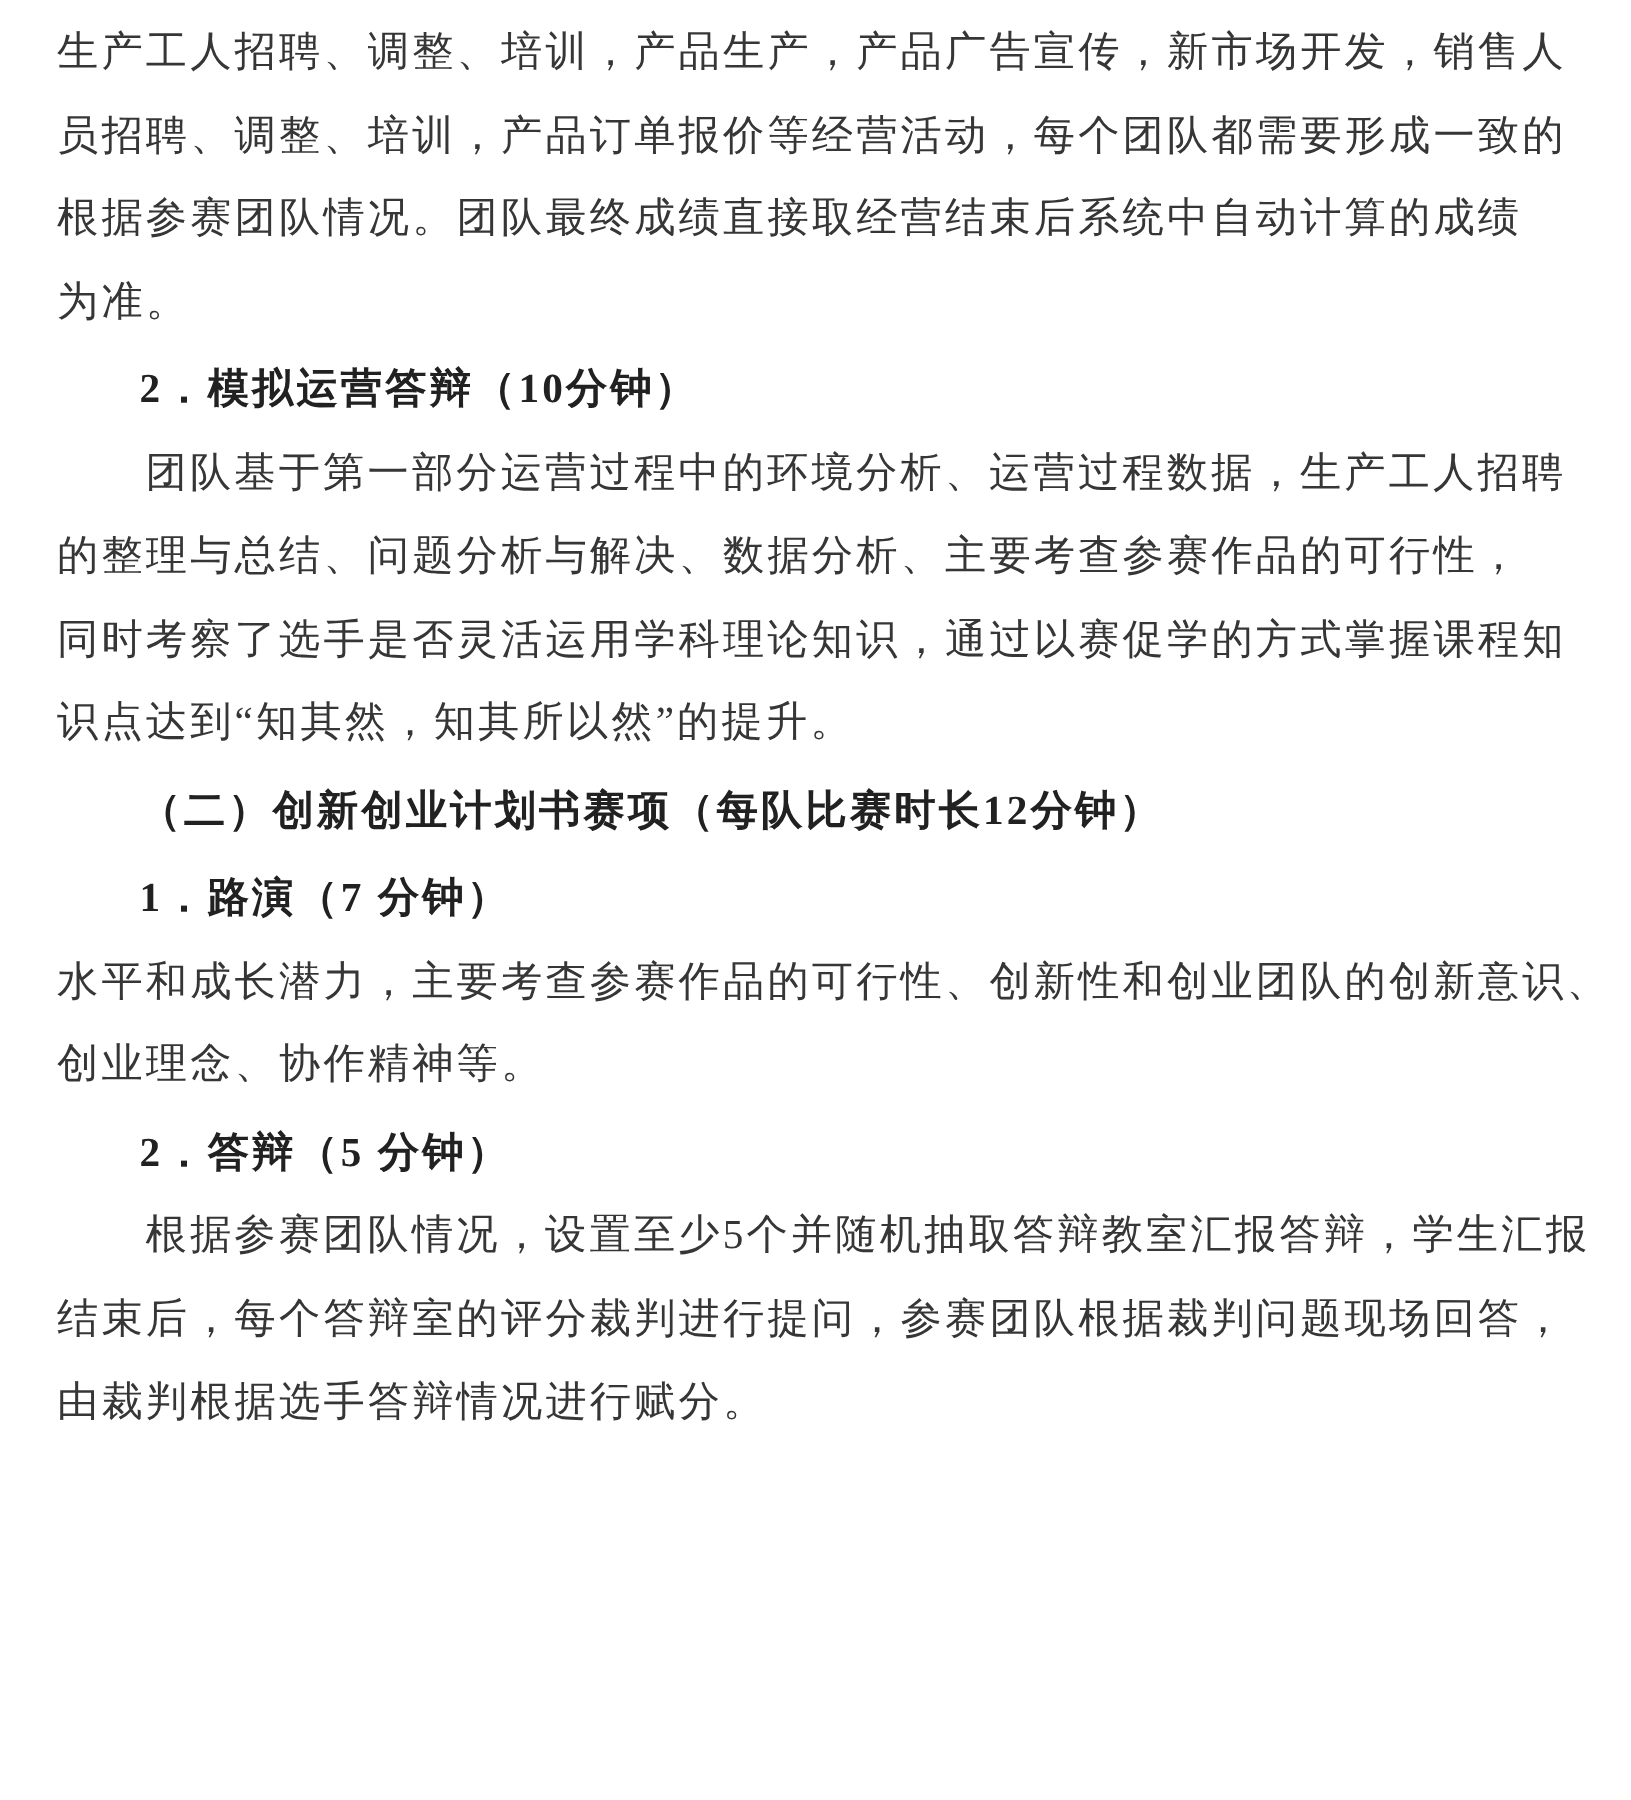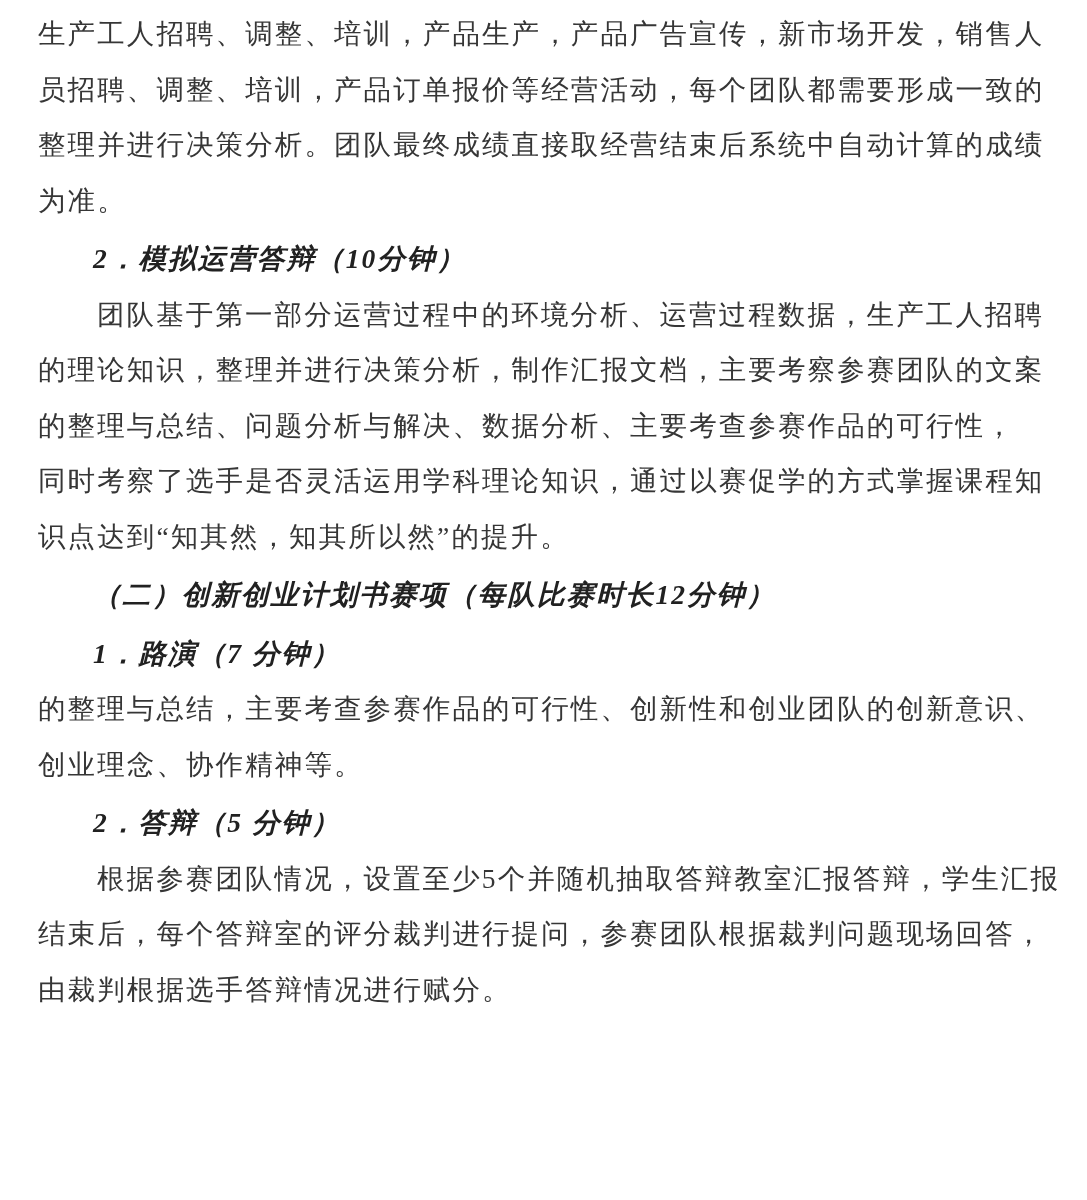--- a/index.html
+++ b/index.html
@@ -25,52 +25,50 @@
     font-size: 27.5px;
     letter-spacing: 2.1px;
     color: #363636;
     white-space: nowrap;
     text-rendering: optimizeLegibility;
   }
   .h {
     font-weight: bold;
     color: #212121;
     margin-top: 3px;
-    font-style: italic;
   }
   .ind {
     padding-left: 59px;
   }
   .hind {
     padding-left: 55px;
   }
 </style>
 </head>
 <body>
 
 <div class="page">
 
   <div class="ln">生产工人招聘、调整、培训，产品生产，产品广告宣传，新市场开发，销售人</div>
   <div class="ln">员招聘、调整、培训，产品订单报价等经营活动，每个团队都需要形成一致的</div>
-  <div class="ln">整理并进行决策分析。团队最终成绩直接取经营结束后系统中自动计算的成绩</div>
+  <div class="ln">根据参赛团队情况。团队最终成绩直接取经营结束后系统中自动计算的成绩</div>
   <div class="ln">为准。</div>
 
   <div class="ln h hind">2．模拟运营答辩（10分钟）</div>
 
   <div class="ln ind">团队基于第一部分运营过程中的环境分析、运营过程数据，生产工人招聘</div>
-  <div class="ln">的理论知识，整理并进行决策分析，制作汇报文档，主要考察参赛团队的文案</div>
   <div class="ln">的整理与总结、问题分析与解决、数据分析、主要考查参赛作品的可行性，</div>
   <div class="ln">同时考察了选手是否灵活运用学科理论知识，通过以赛促学的方式掌握课程知</div>
   <div class="ln">识点达到“知其然，知其所以然”的提升。</div>
 
   <div class="ln h hind">（二）创新创业计划书赛项（每队比赛时长12分钟）</div>
 
   <div class="ln h hind">1．路演（7 分钟）</div>
 
-  <div class="ln">的整理与总结，主要考查参赛作品的可行性、创新性和创业团队的创新意识、</div>
+  <div class="ln">水平和成长潜力，主要考查参赛作品的可行性、创新性和创业团队的创新意识、</div>
   <div class="ln">创业理念、协作精神等。</div>
 
   <div class="ln h hind">2．答辩（5 分钟）</div>
 
   <div class="ln ind">根据参赛团队情况，设置至少5个并随机抽取答辩教室汇报答辩，学生汇报</div>
   <div class="ln">结束后，每个答辩室的评分裁判进行提问，参赛团队根据裁判问题现场回答，</div>
   <div class="ln">由裁判根据选手答辩情况进行赋分。</div>
 
 </div>
 

